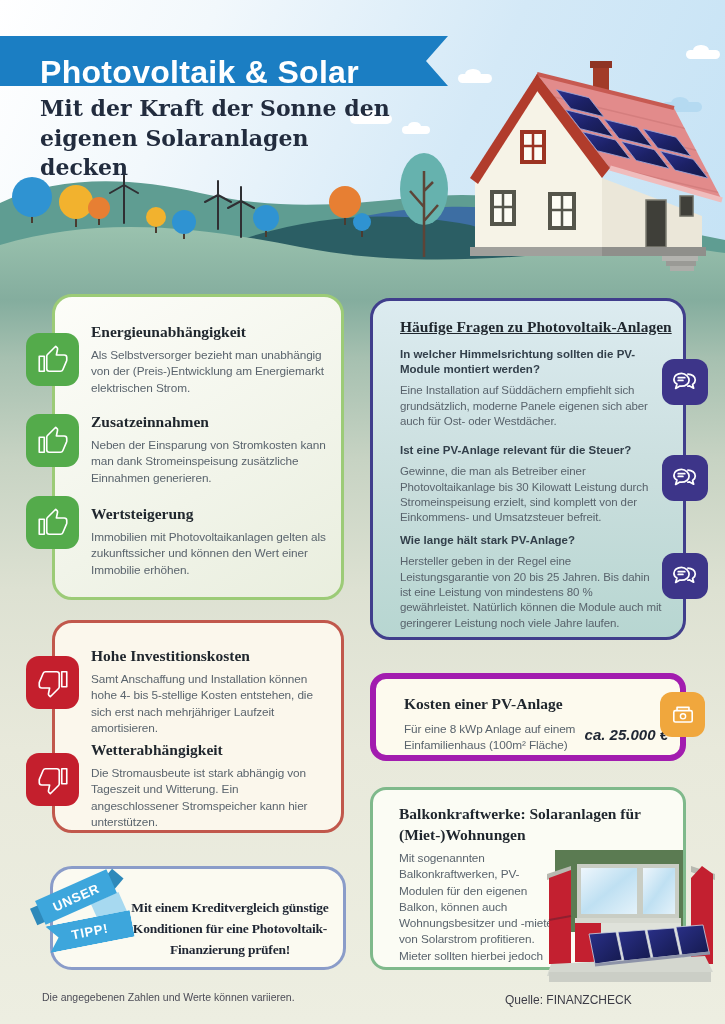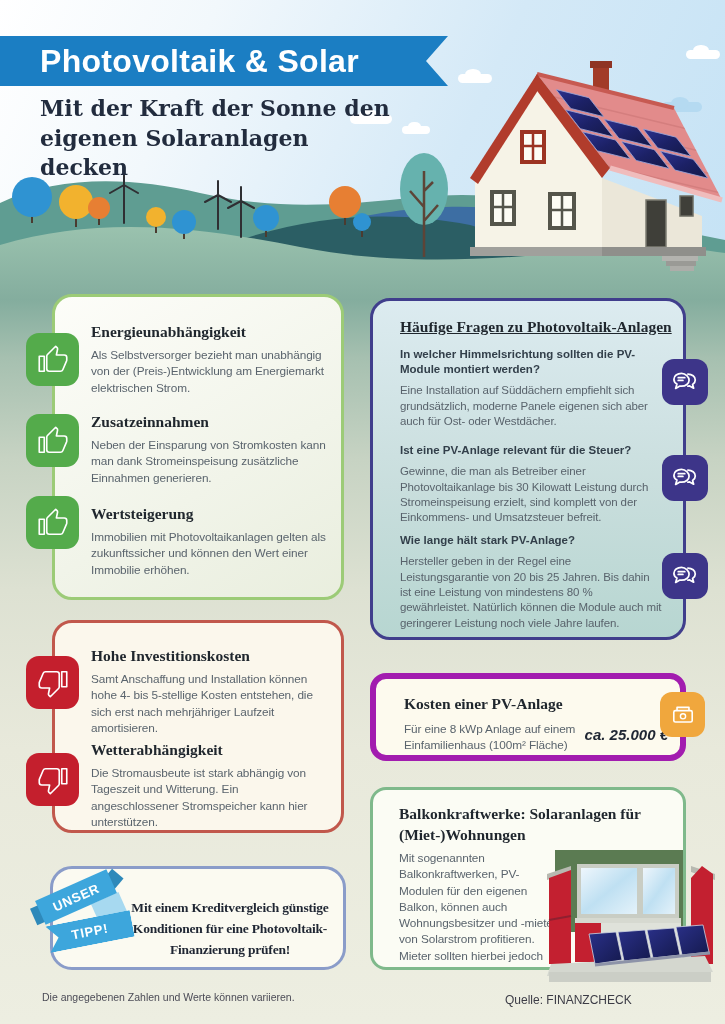--- a/index.html
+++ b/index.html
@@ -17,21 +17,21 @@
   .house-art { position:absolute; top:50px; left:450px; }
   .balcony-art { position:absolute; top:848px; left:545px; }
   .cloud { position:absolute; background:#ffffff; border-radius:12px; }
   .cloud::before { content:""; position:absolute; left:22%; top:-55%; width:45%; height:120%;
     background:inherit; border-radius:50%; }
   .cloud.blue { background:#b5daf1; }
   
   .banner { position:absolute; top:36px; left:0; width:448px; height:50px; background:#1b7ec3;
     clip-path:polygon(0 0,100% 0,calc(100% - 22px) 50%,100% 100%,0 100%); }
   .banner h1 { color:#ffffff; font-size:32px; font-weight:bold; line-height:50px;
-    padding-left:40px; letter-spacing:0.3px; font-family:"Liberation Sans",sans-serif; }
+    padding-left:40px; letter-spacing:0.3px; font-family:"Liberation Sans",sans-serif;margin-top:11px; }
   .subtitle { position:absolute; top:94px; left:40px; width:350px;
     font-family:"DejaVu Serif", serif; font-weight:700; font-size:22px; line-height:1.35;
     color:#222c3e; }
   
   .box { position:absolute; border-radius:20px; overflow:hidden; }
   .box h3 { font-family:"Liberation Serif", serif; font-size:15.5px; font-weight:700;
     color:#1f262d; margin-bottom:6px; }
   .box p { font-size:11.8px; line-height:1.38; color:#5a646d; letter-spacing:-0.1px; }
   .box-pros { left:52px; top:294px; width:292px; height:306px; border:3px solid #9ccb77;
     background:linear-gradient(150deg,#fdfdf9 0%,#f1f4e9 60%,#e9eede 100%); }

